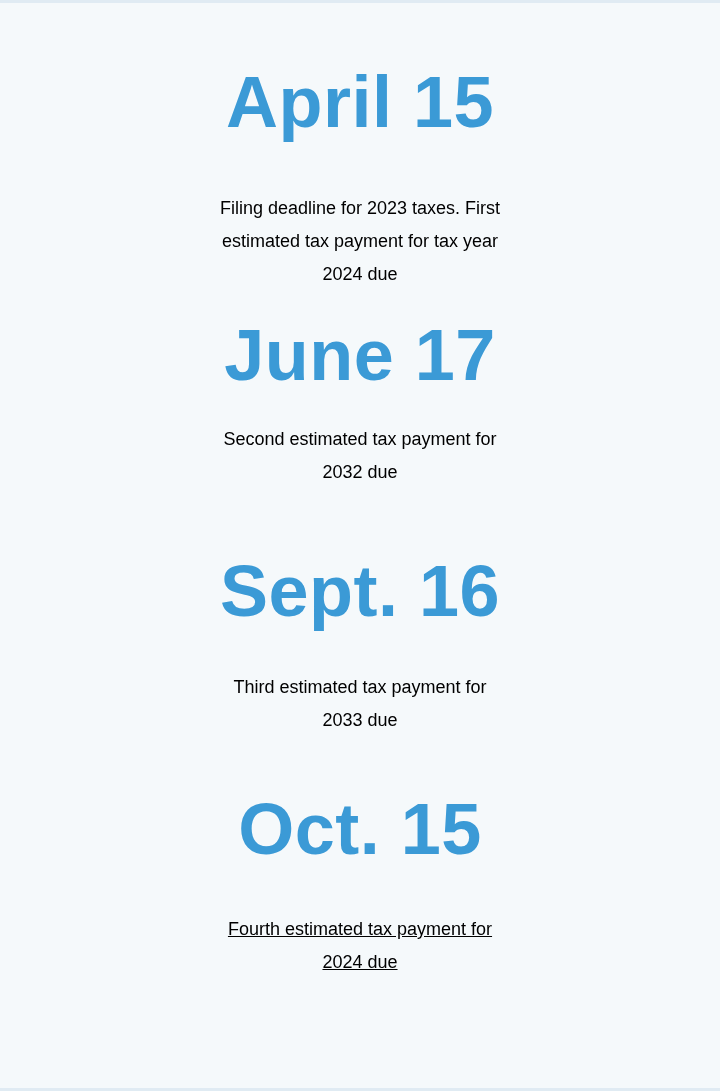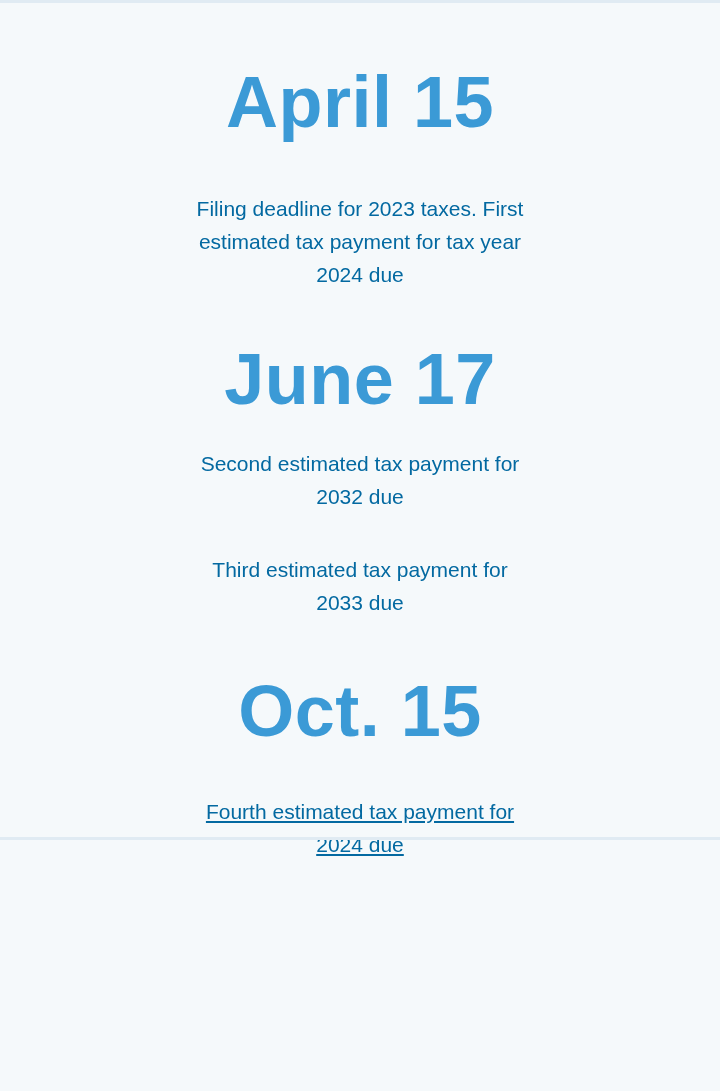--- a/index.html
+++ b/index.html
@@ -9,21 +9,21 @@
   body {
     width: 720px;
     height: 1091px;
     overflow: hidden;
     background: #f5f9fb;
     font-family: "Liberation Sans", sans-serif;
   }
   .page {
     position: relative;
     width: 720px;
-    height: 840px;
+    height: 1091px;
     box-sizing: border-box;
     padding-top: 62px;
     text-align: center;
   }
   .edge-line {
     position: absolute;
     left: 0;
     width: 720px;
     height: 3px;
     background: #e0ebf3;
@@ -35,30 +35,30 @@
     margin: 0;
     font-size: 72px;
     line-height: 80px;
     font-weight: 800;
     letter-spacing: 0.5px;
     color: #3b9ad6;
   }
   .date-description {
     margin: 15px auto;
     max-width: 540px;
-    font-size: 21px;
+    font-size: 18px;
     line-height: 33px;
     font-weight: 400;
-    color: #0369a1;
+    color: #000000;
     white-space: pre-line;
   }
 
   section:nth-of-type(1) .date-heading     { margin-top: 0; }
   section:nth-of-type(1) .date-description { margin-top: 50px; }
-  section:nth-of-type(2) .date-heading     { margin-top: 48px; }
+  section:nth-of-type(2) .date-heading     { margin-top: 24px; }
   section:nth-of-type(2) .date-description { margin-top: 28px; }
   section:nth-of-type(3) .date-heading     { margin-top: 62px; }
   section:nth-of-type(3) .date-description { margin-top: 40px; }
   section:nth-of-type(4) .date-heading     { margin-top: 52px; }
   section:nth-of-type(4) .date-description { margin-top: 44px; text-decoration: underline; }
 </style>
 </head>
 <body>
 
 <div class="page">
@@ -71,20 +71,21 @@
 2024 due</p>
   </section>
 
   <section>
     <h1 class="date-heading">June 17</h1>
     <p class="date-description">Second estimated tax payment for
 2032 due</p>
   </section>
 
   <section>
+    <h1 class="date-heading">Sept. 16</h1>
     <p class="date-description">Third estimated tax payment for
 2033 due</p>
   </section>
 
   <section>
     <h1 class="date-heading">Oct. 15</h1>
     <p class="date-description">Fourth estimated tax payment for
 2024 due</p>
   </section>
 

